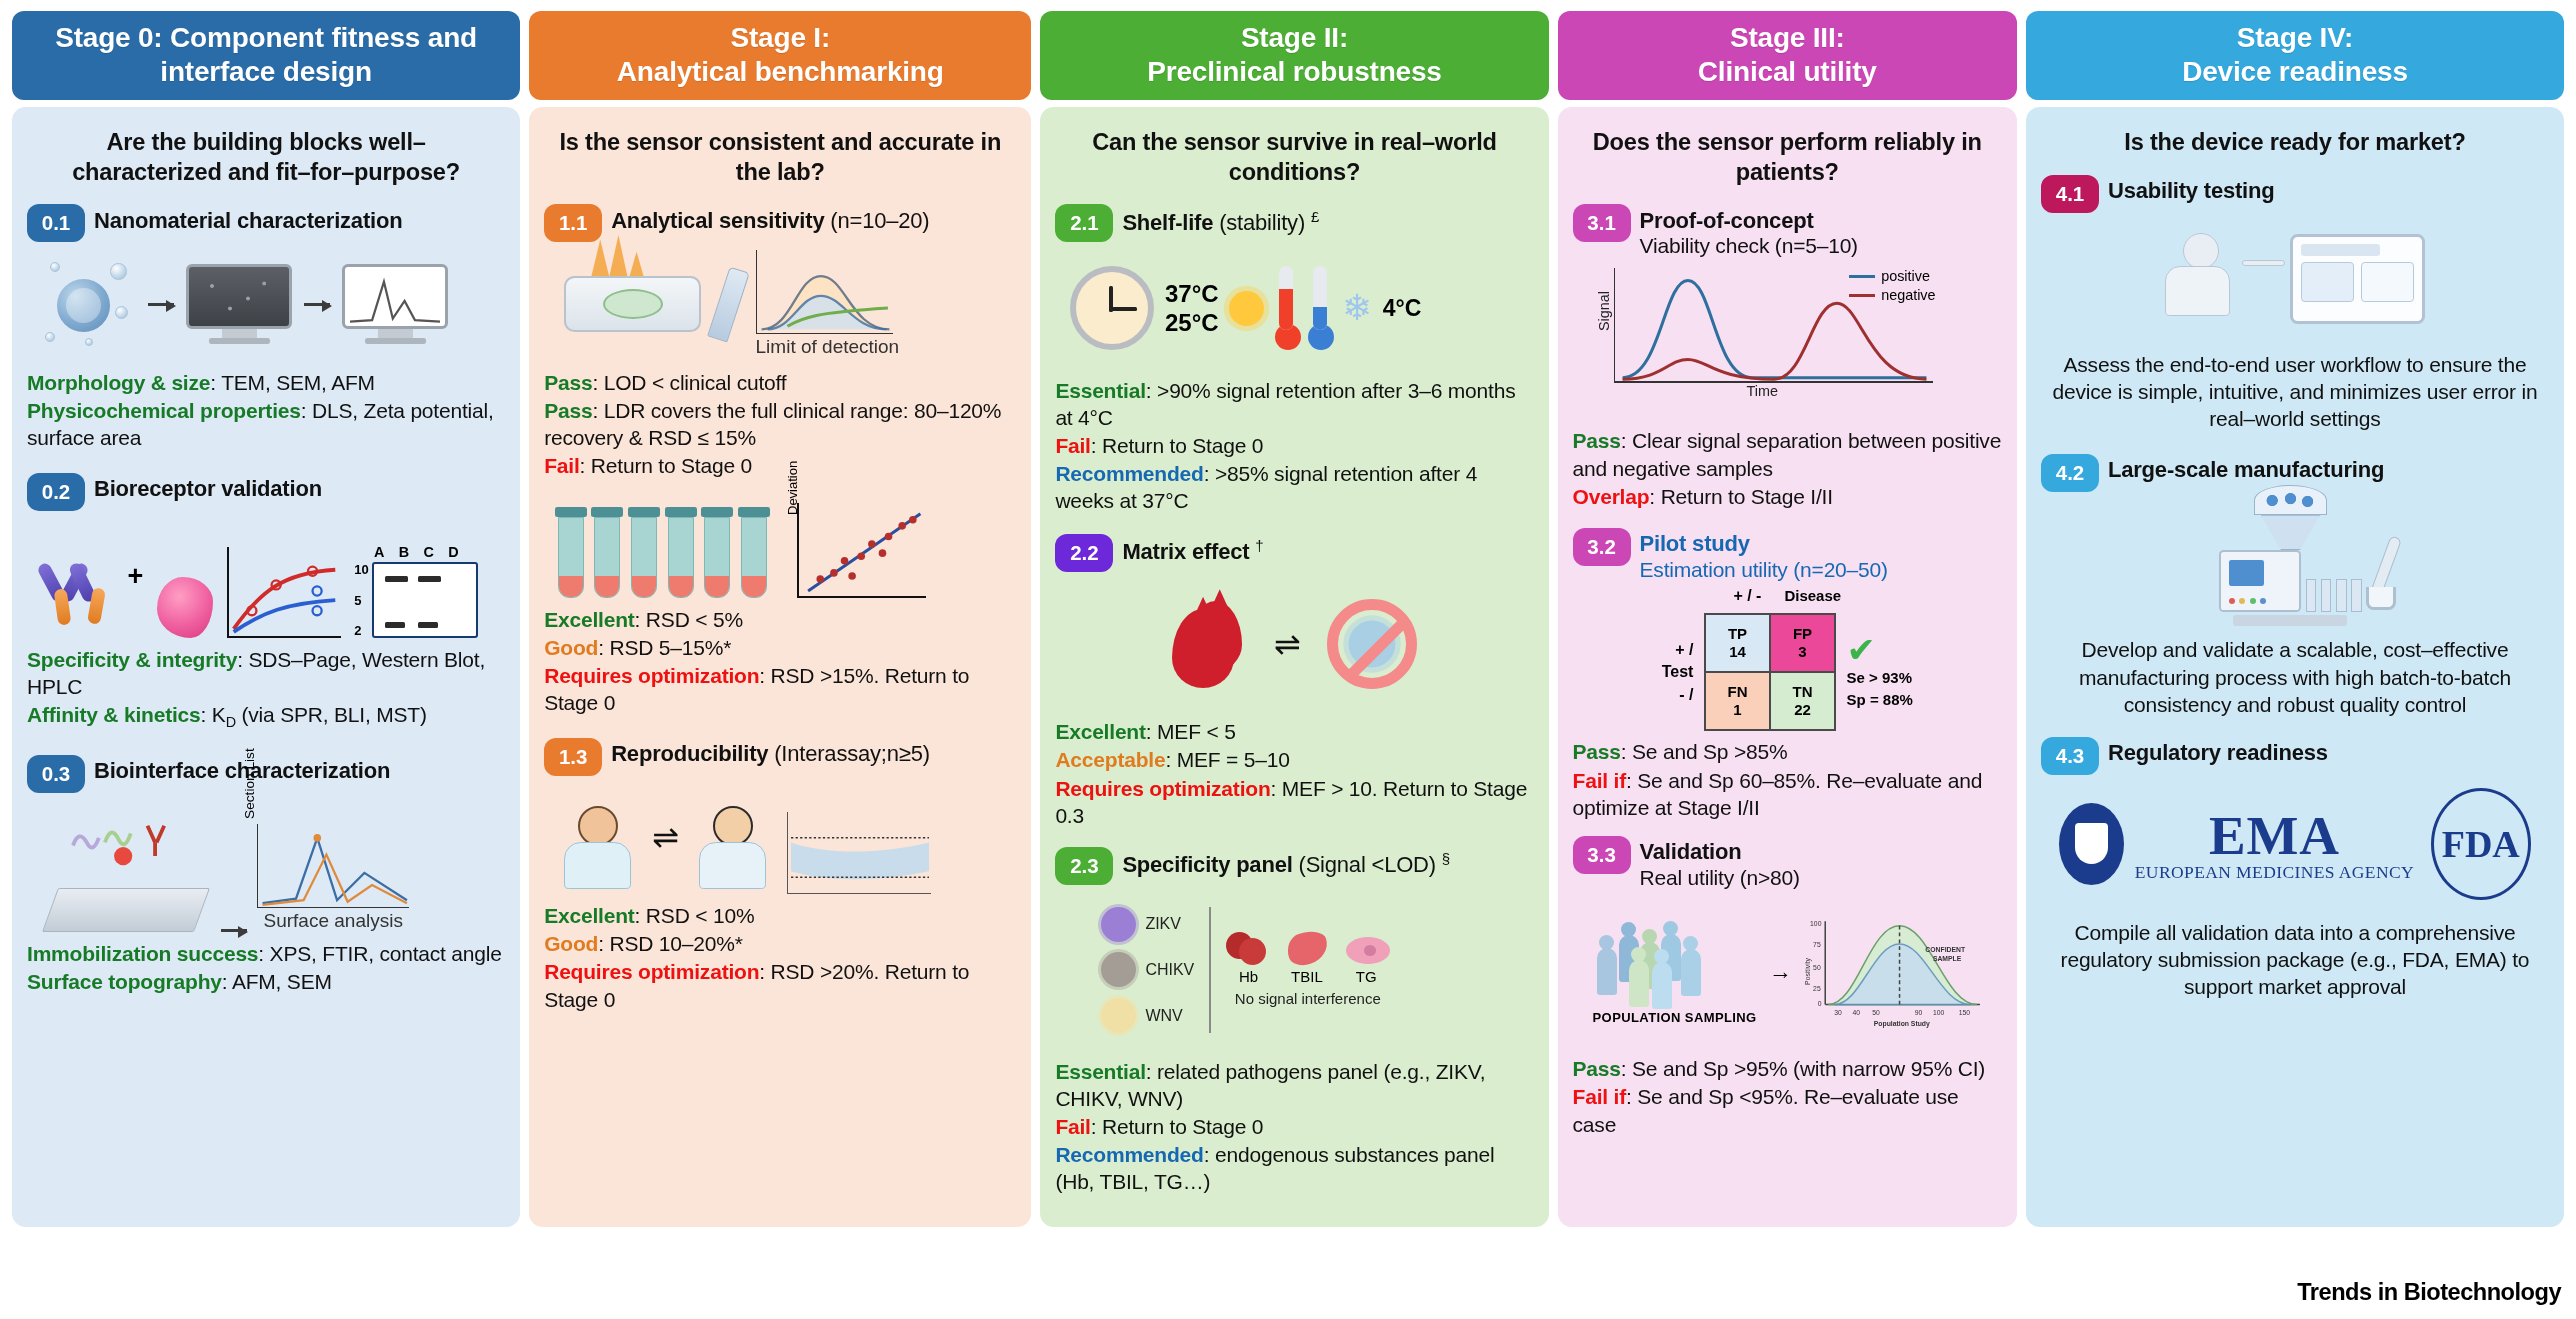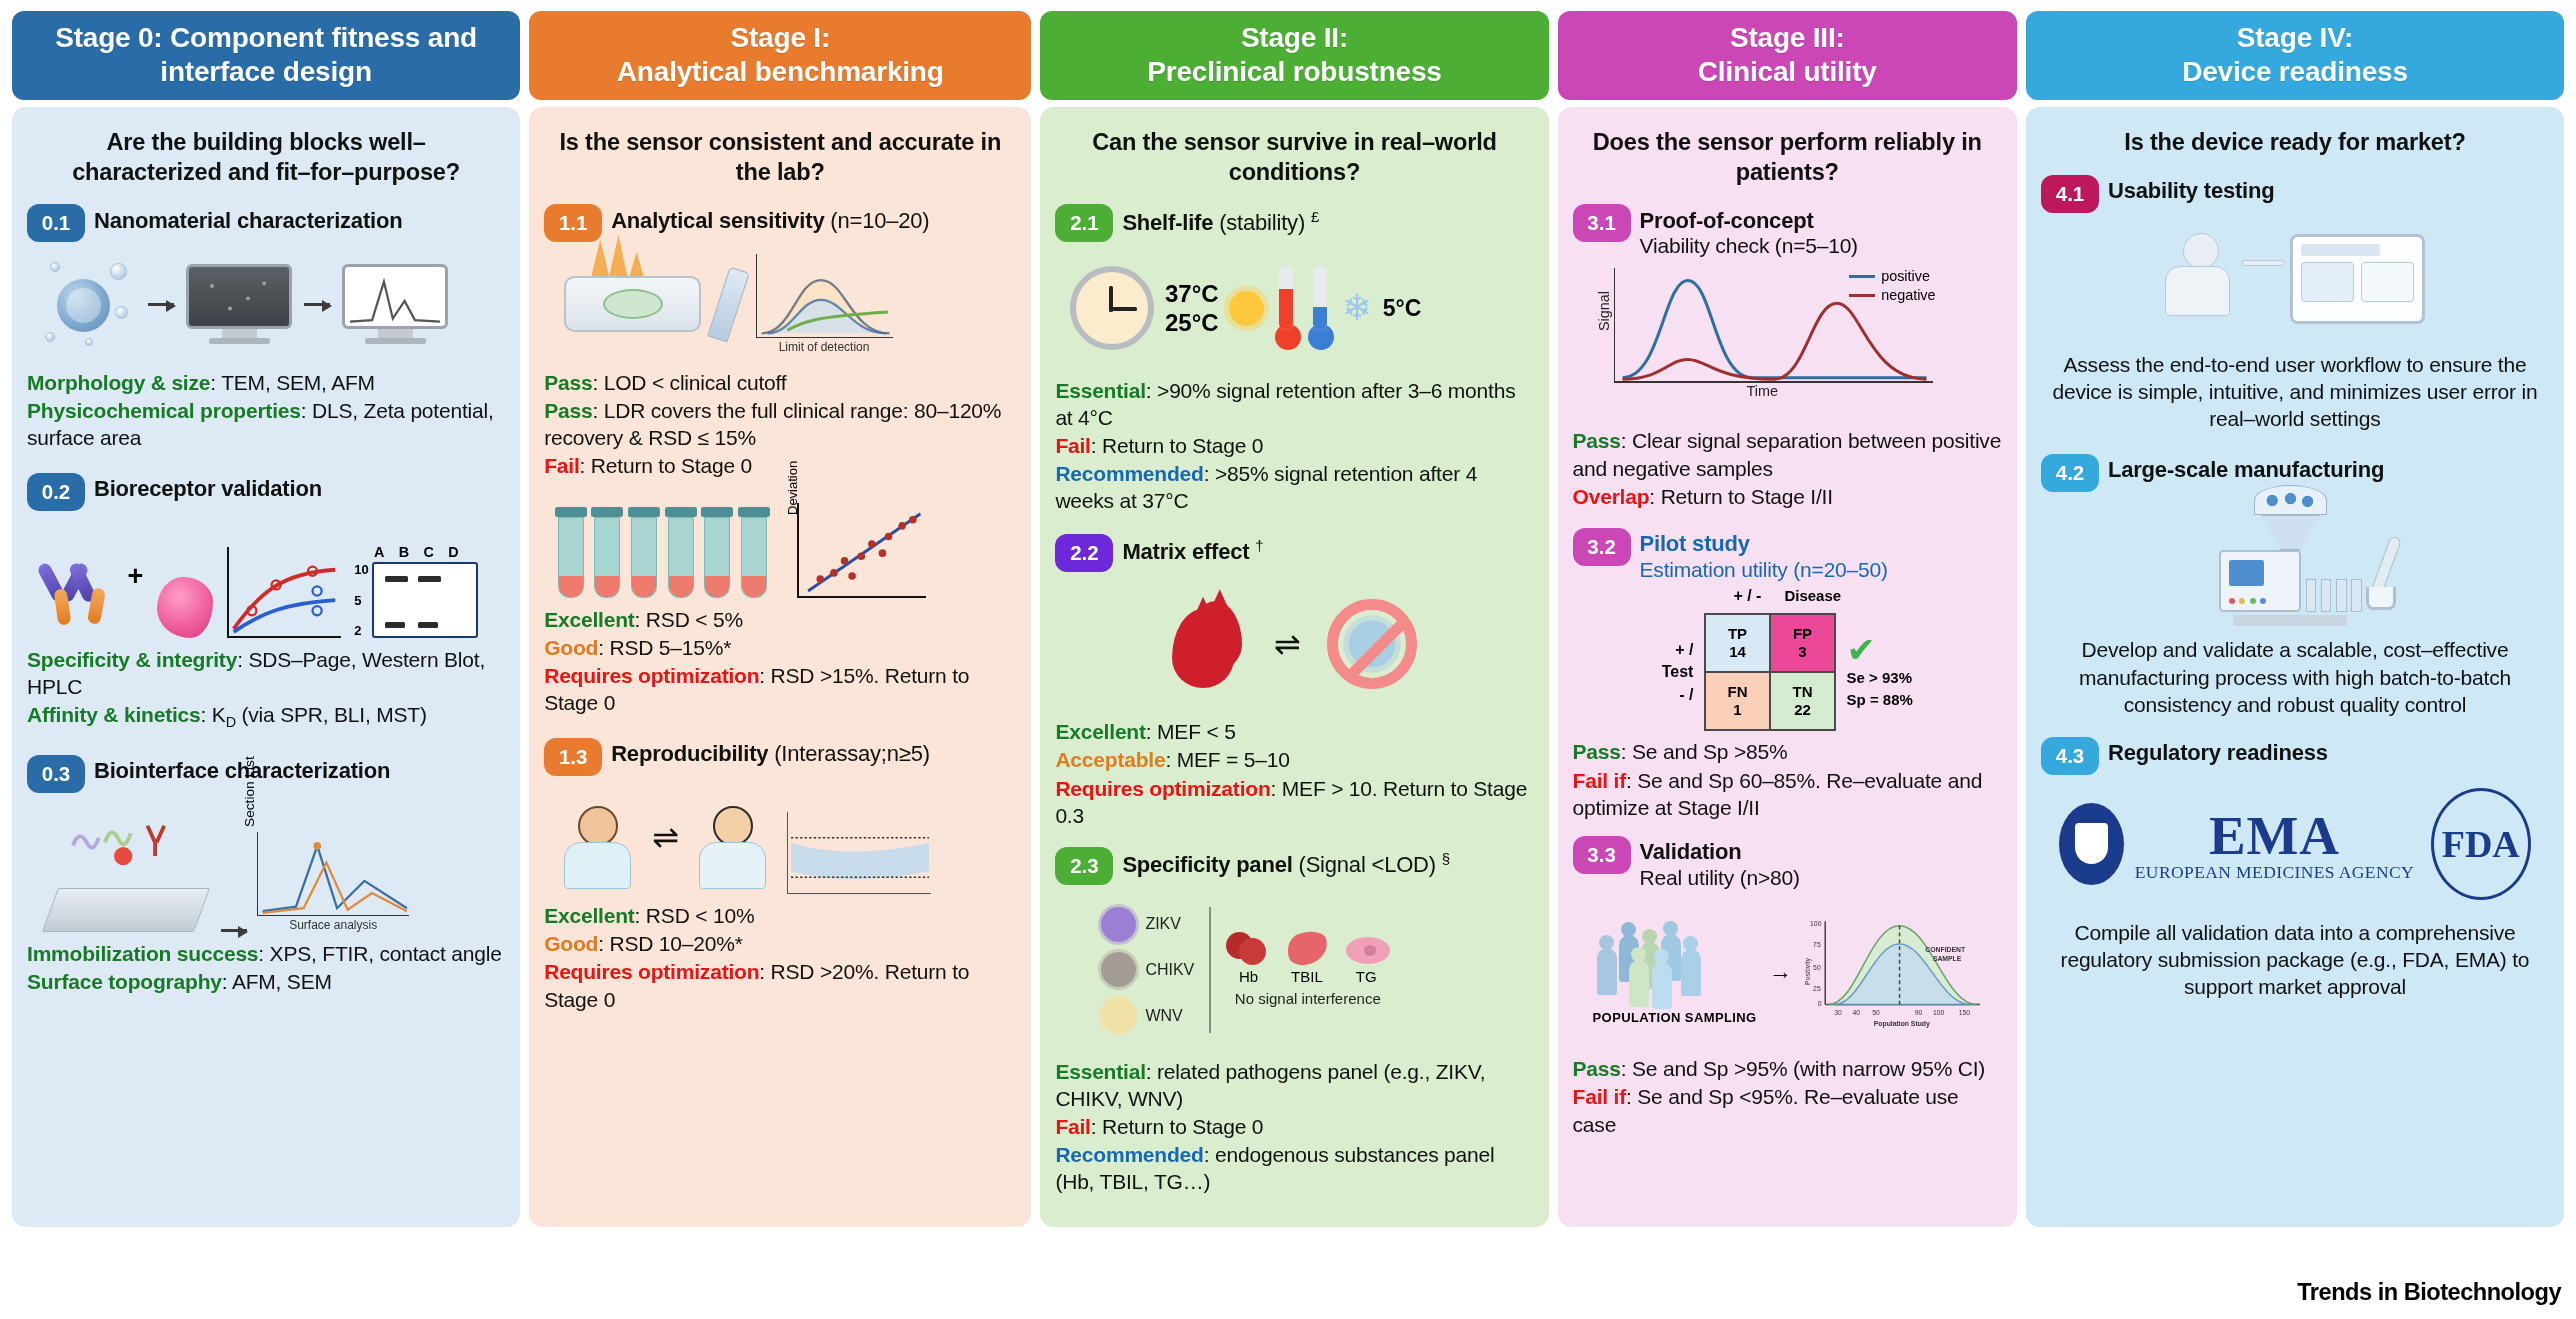--- a/index.html
+++ b/index.html
@@ -137,21 +137,21 @@
   .curve-box{width:114px;height:91px;position:relative;border-left:2.3px solid #111;border-bottom:2.3px solid #111;}
   .blot{width:106px;height:76px;border:2.3px solid #153a6b;border-radius:3px;position:relative;background:#fff;}
   .blot .band{position:absolute;height:6px;background:#2b2b2b;border-radius:1.5px;}
   .blot-labels{font-size:14.4px;font-weight:bold;display:flex;gap:14.4px;justify-content:center;margin-bottom:2.3px;}
   .mw{font-size:13px;font-weight:bold;}
 
   .biointf-art{height:135px;display:flex;align-items:flex-end;gap:10.6px;padding-left:23px;}
   .chip{width:152px;height:44px;background:linear-gradient(#e8edf2,#c3ccd6);
         border:1.5px solid #aab4bf;transform:skewX(-20deg);border-radius:2.3px;}
   .spectra{width:152px;height:84px;position:relative;border-left:1.5px solid #333;border-bottom:1.5px solid #333;}
-  .cap{font-size:12px;text-align:center;color:#333;margin-top:2.3px;}
+  .cap{font-size:19px;text-align:center;color:#333;margin-top:2.3px;}
 
   
   .sens-art{height:114px;display:flex;align-items:center;gap:16.7px;padding-left:20px;}
   .plate{width:137px;height:56px;background:linear-gradient(#f3f6f8,#dbe3ea);
          border:2.3px solid #b9c3cc;border-radius:10.6px;position:relative;}
   .plate::after{content:"";position:absolute;left:50%;top:50%;transform:translate(-50%,-50%);
       width:56px;height:26px;border-radius:50%;background:#cfe6cf;border:2.3px solid #8dbf8d;}
   .pipette{width:21px;height:73px;background:linear-gradient(#dfe9f3,#b7cbe0);
       border:1.5px solid #9bb3c9;border-radius:4.6px 4.6px 1.5px 1.5px;transform:rotate(18deg);}
   .lodplot{width:137px;height:84px;position:relative;border-left:1.5px solid #333;border-bottom:1.5px solid #333;}
@@ -551,21 +551,21 @@
             </div>
           <div class="th-bulb" style="background:#f0402a;"></div>
         </div>
         <div class="thermo">
           <div class="th-tube">
               <div style="position:absolute;bottom:0;left:0;right:0;height:23px;background:#3b7fd4;"></div>
             </div>
           <div class="th-bulb" style="background:#3b7fd4;"></div>
         </div>
         <div class="flake">❄</div>
-        <div class="temps" style="font-size:23px;">5°C</div>
+        <div class="temps" style="font-size:23px;">4°C</div>
       </div>
       <div class="crit">
         <p><span class="k-green">Essential</span><span>: &gt;90% signal retention after 3–6 months at 4°C</span></p>
         <p><span class="k-red">Fail</span><span>: Return to Stage 0</span></p>
         <p><span class="k-blue">Recommended</span><span>: &gt;85% signal retention after 4 weeks at 37°C</span></p>
       </div>
 
       <div class="step" style="margin-top:18px;">
         <div class="badge" style="background:#6d28d9;">2.2</div>
         <div class="step-title"><b>Matrix effect</b> <span class="sup">†</span></div>

